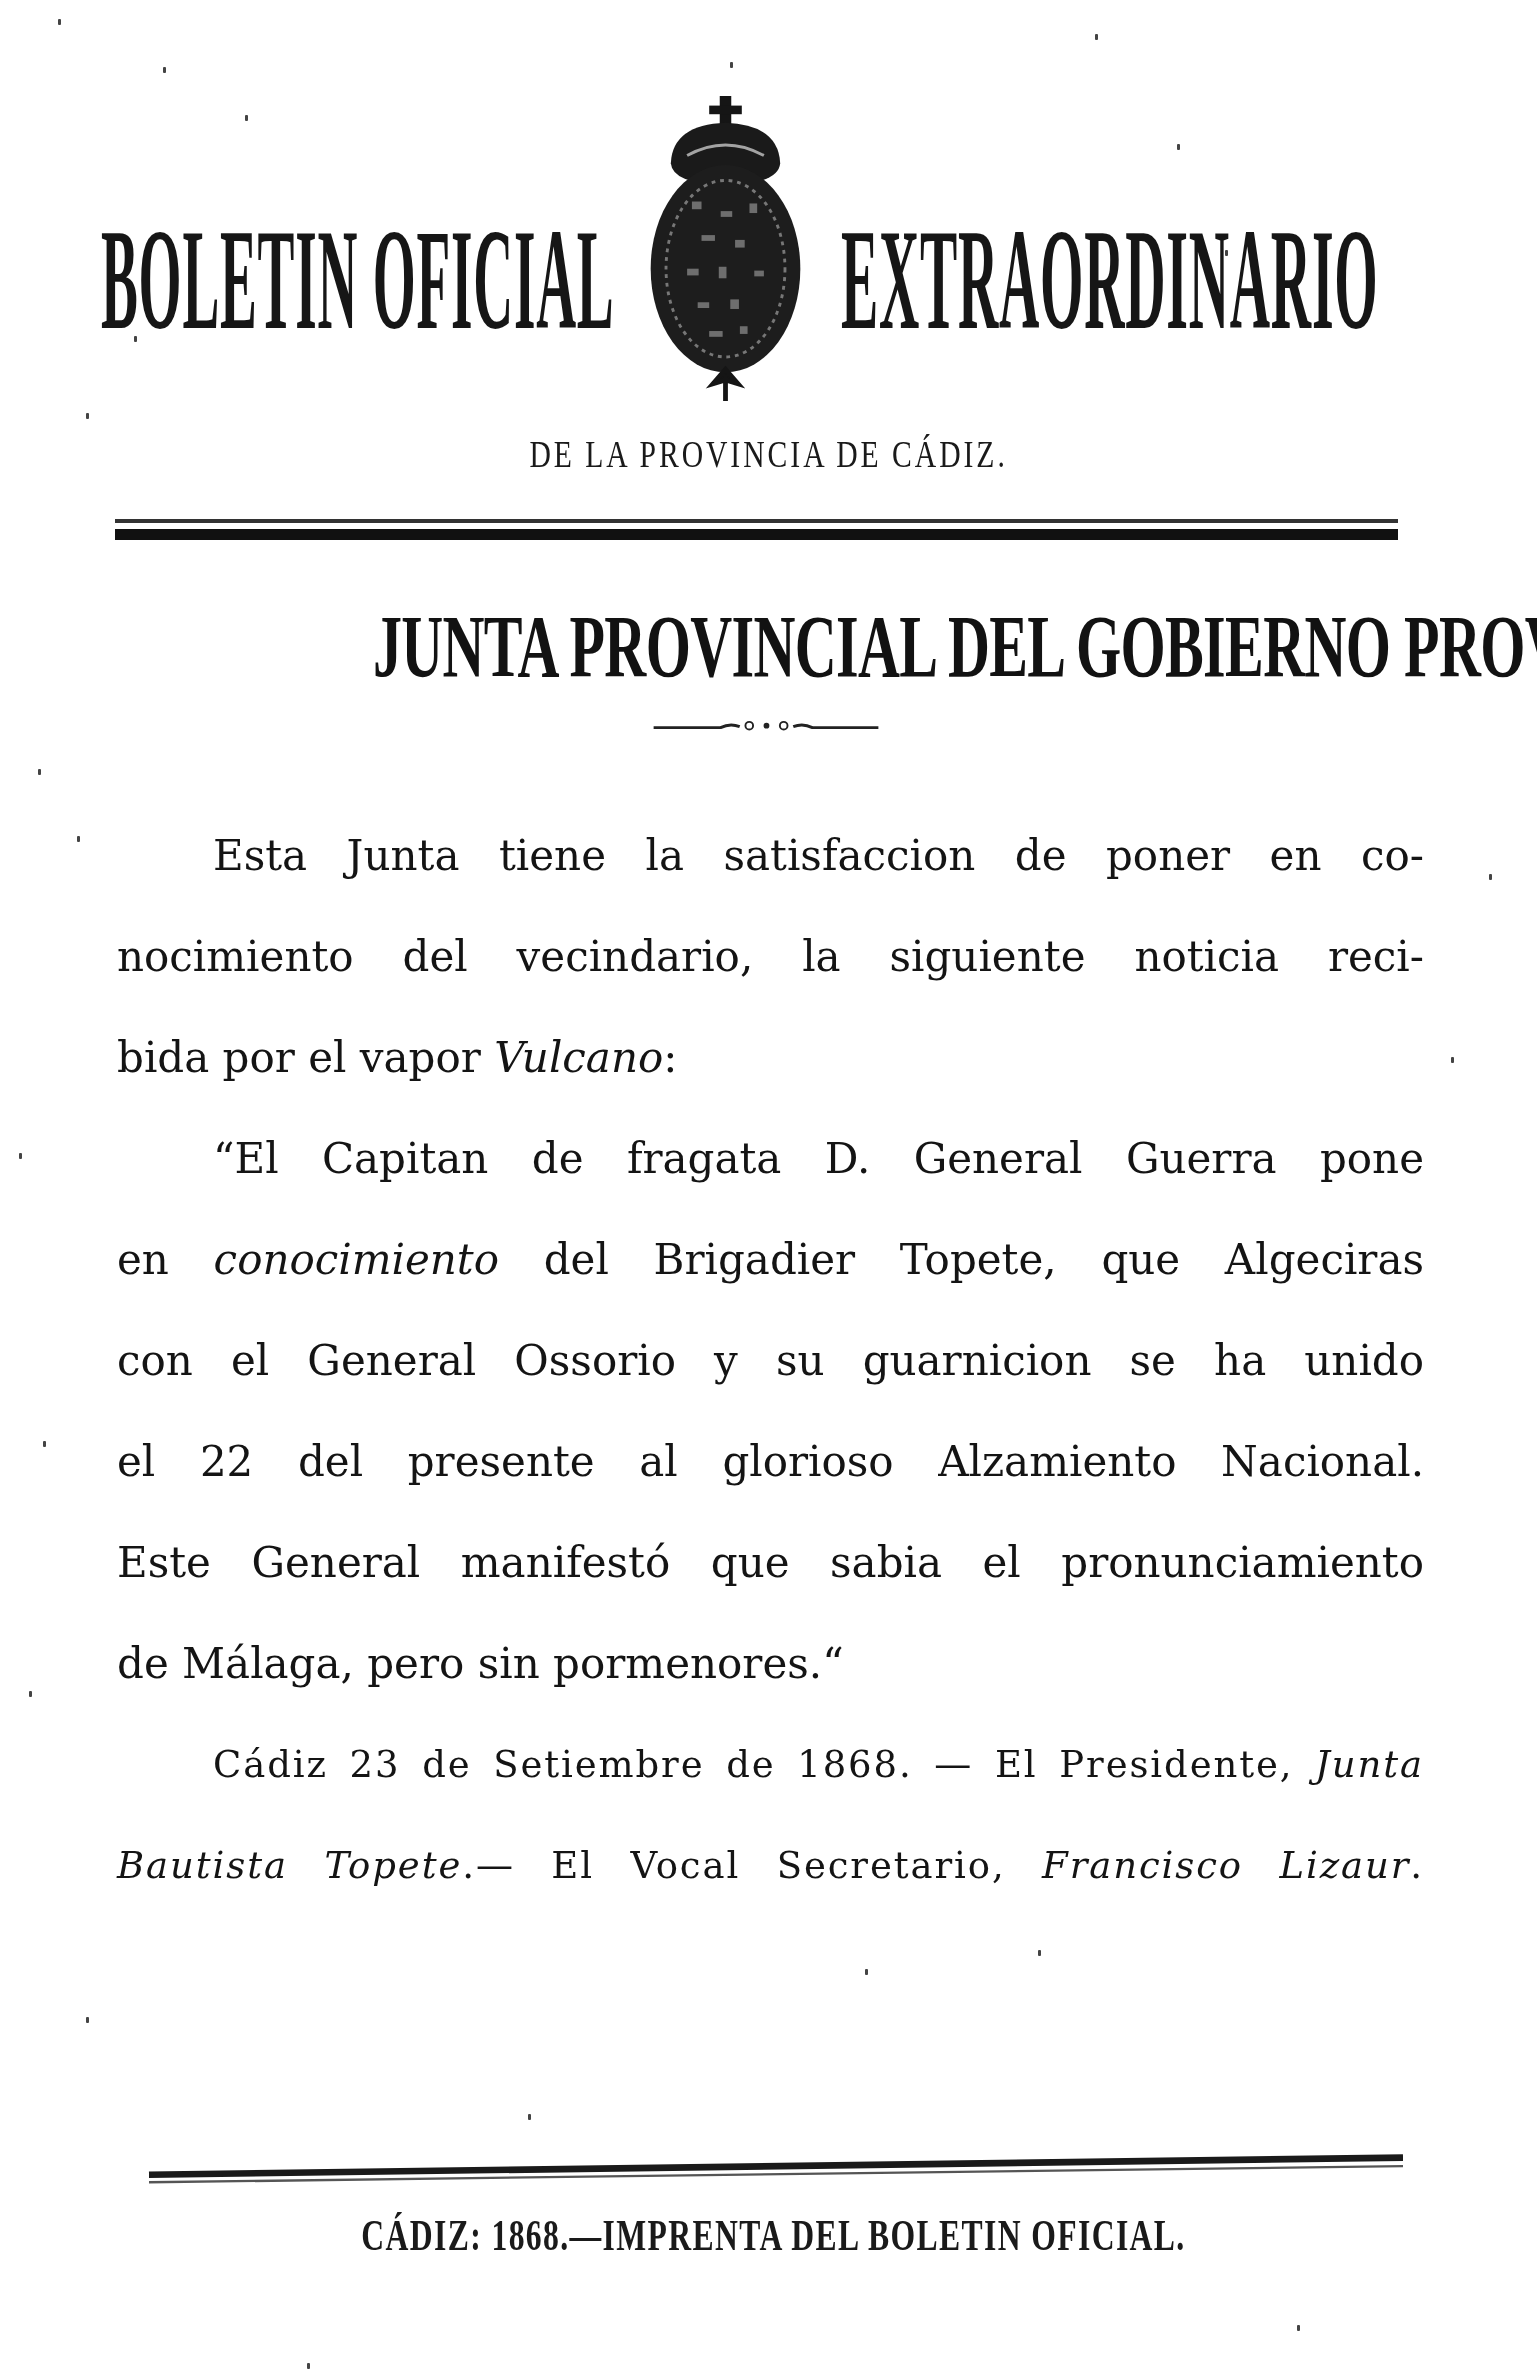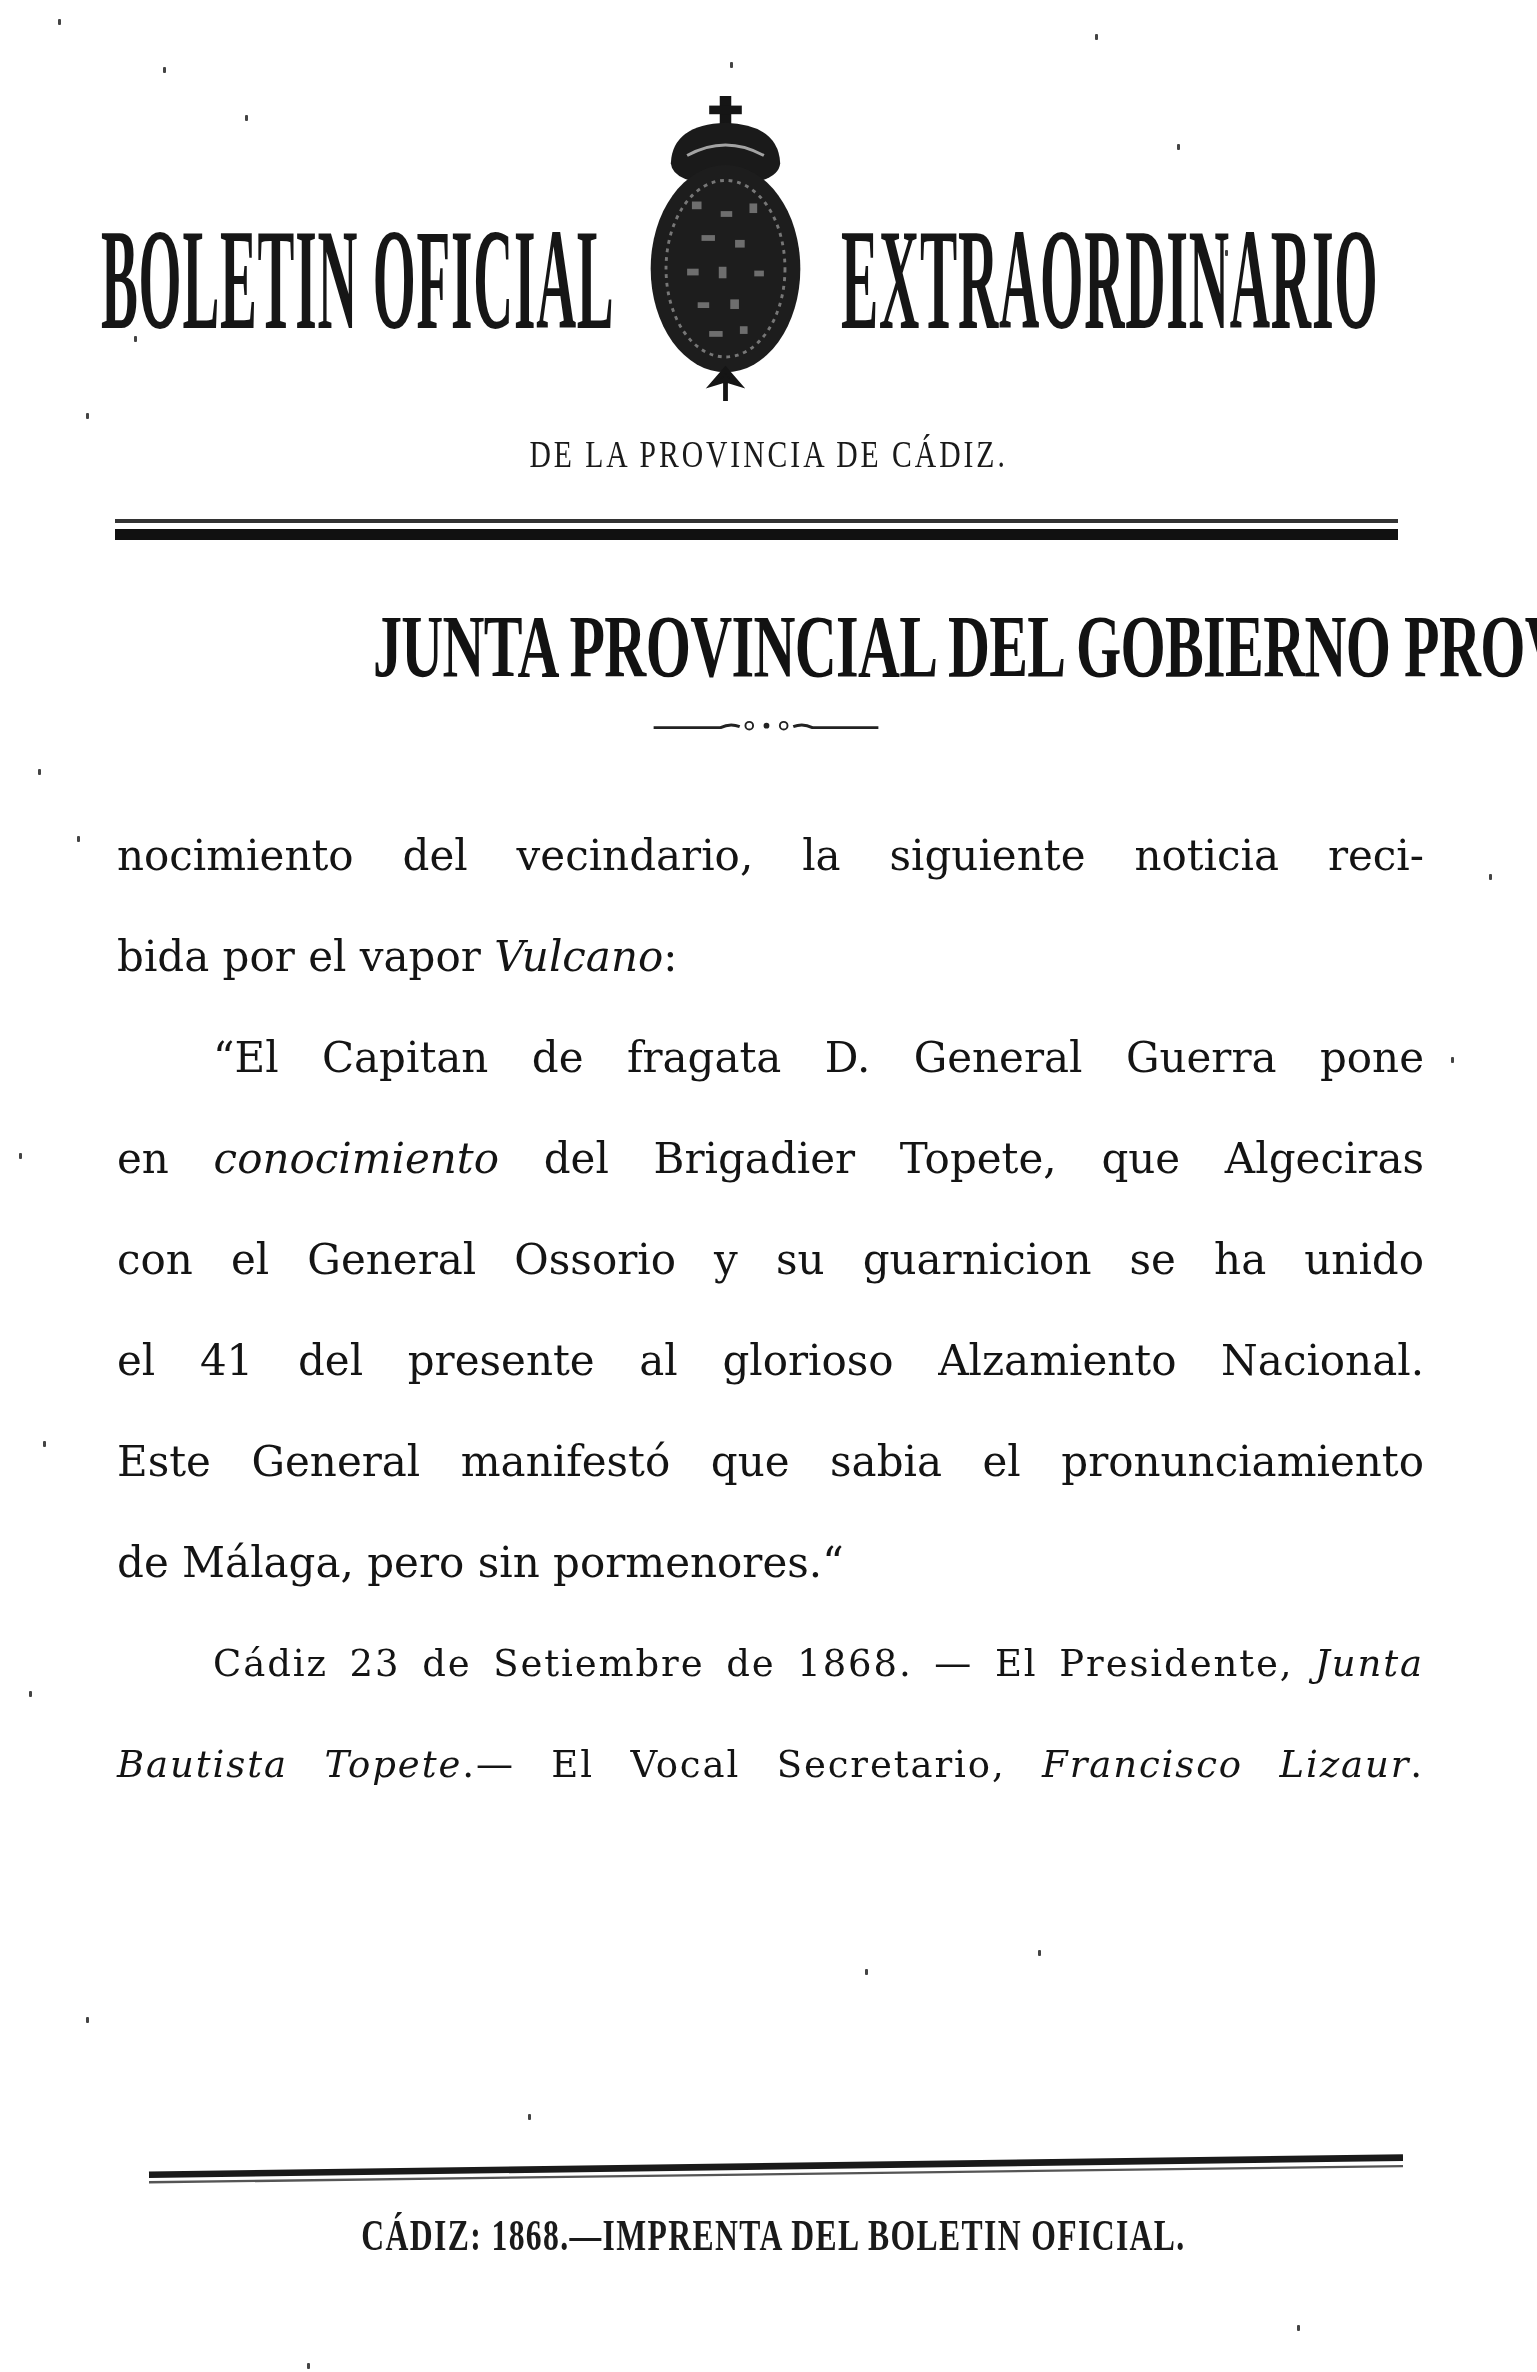--- a/index.html
+++ b/index.html
@@ -108,37 +108,40 @@
 
 <svg class="ornament" viewBox="0 0 235 14">
   <path d="M0 9 L70 9 Q80 4 90 8" stroke="#222" stroke-width="3" fill="none"></path>
   <circle cx="100" cy="7" r="4" fill="none" stroke="#222" stroke-width="2"></circle>
   <circle cx="118" cy="7" r="3" fill="#222"></circle>
   <circle cx="136" cy="7" r="4" fill="none" stroke="#222" stroke-width="2"></circle>
   <path d="M146 8 Q156 4 166 9 L235 9" stroke="#222" stroke-width="3" fill="none"></path>
 </svg>
 
 <div class="body-text">
+  <div class="line indent">
+    <span>Esta Junta tiene la satisfaccion de poner en co-</span>
+  </div>
   <div class="line">
     <span>nocimiento del vecindario, la siguiente noticia reci-</span>
   </div>
   <div class="line last">
     <span>bida por el vapor </span><span class="it">Vulcano</span><span>:</span>
   </div>
   <div class="line indent">
     <span>“El Capitan de fragata D. General Guerra pone</span>
   </div>
   <div class="line">
     <span>en </span><span class="it">conocimiento</span><span> del Brigadier Topete, que Algeciras</span>
   </div>
   <div class="line">
     <span>con el General Ossorio y su guarnicion se ha unido</span>
   </div>
   <div class="line">
-    <span>el 41 del presente al glorioso Alzamiento Nacional.</span>
+    <span>el 22 del presente al glorioso Alzamiento Nacional.</span>
   </div>
   <div class="line">
     <span>Este General manifestó que sabia el pronunciamiento</span>
   </div>
   <div class="line last">
     <span>de Málaga, pero sin pormenores.“</span>
   </div>
 
   <div class="line indent sig">
     <span>Cádiz 23 de Setiembre de 1868. — El Presidente, </span><span class="it">Junta</span>

